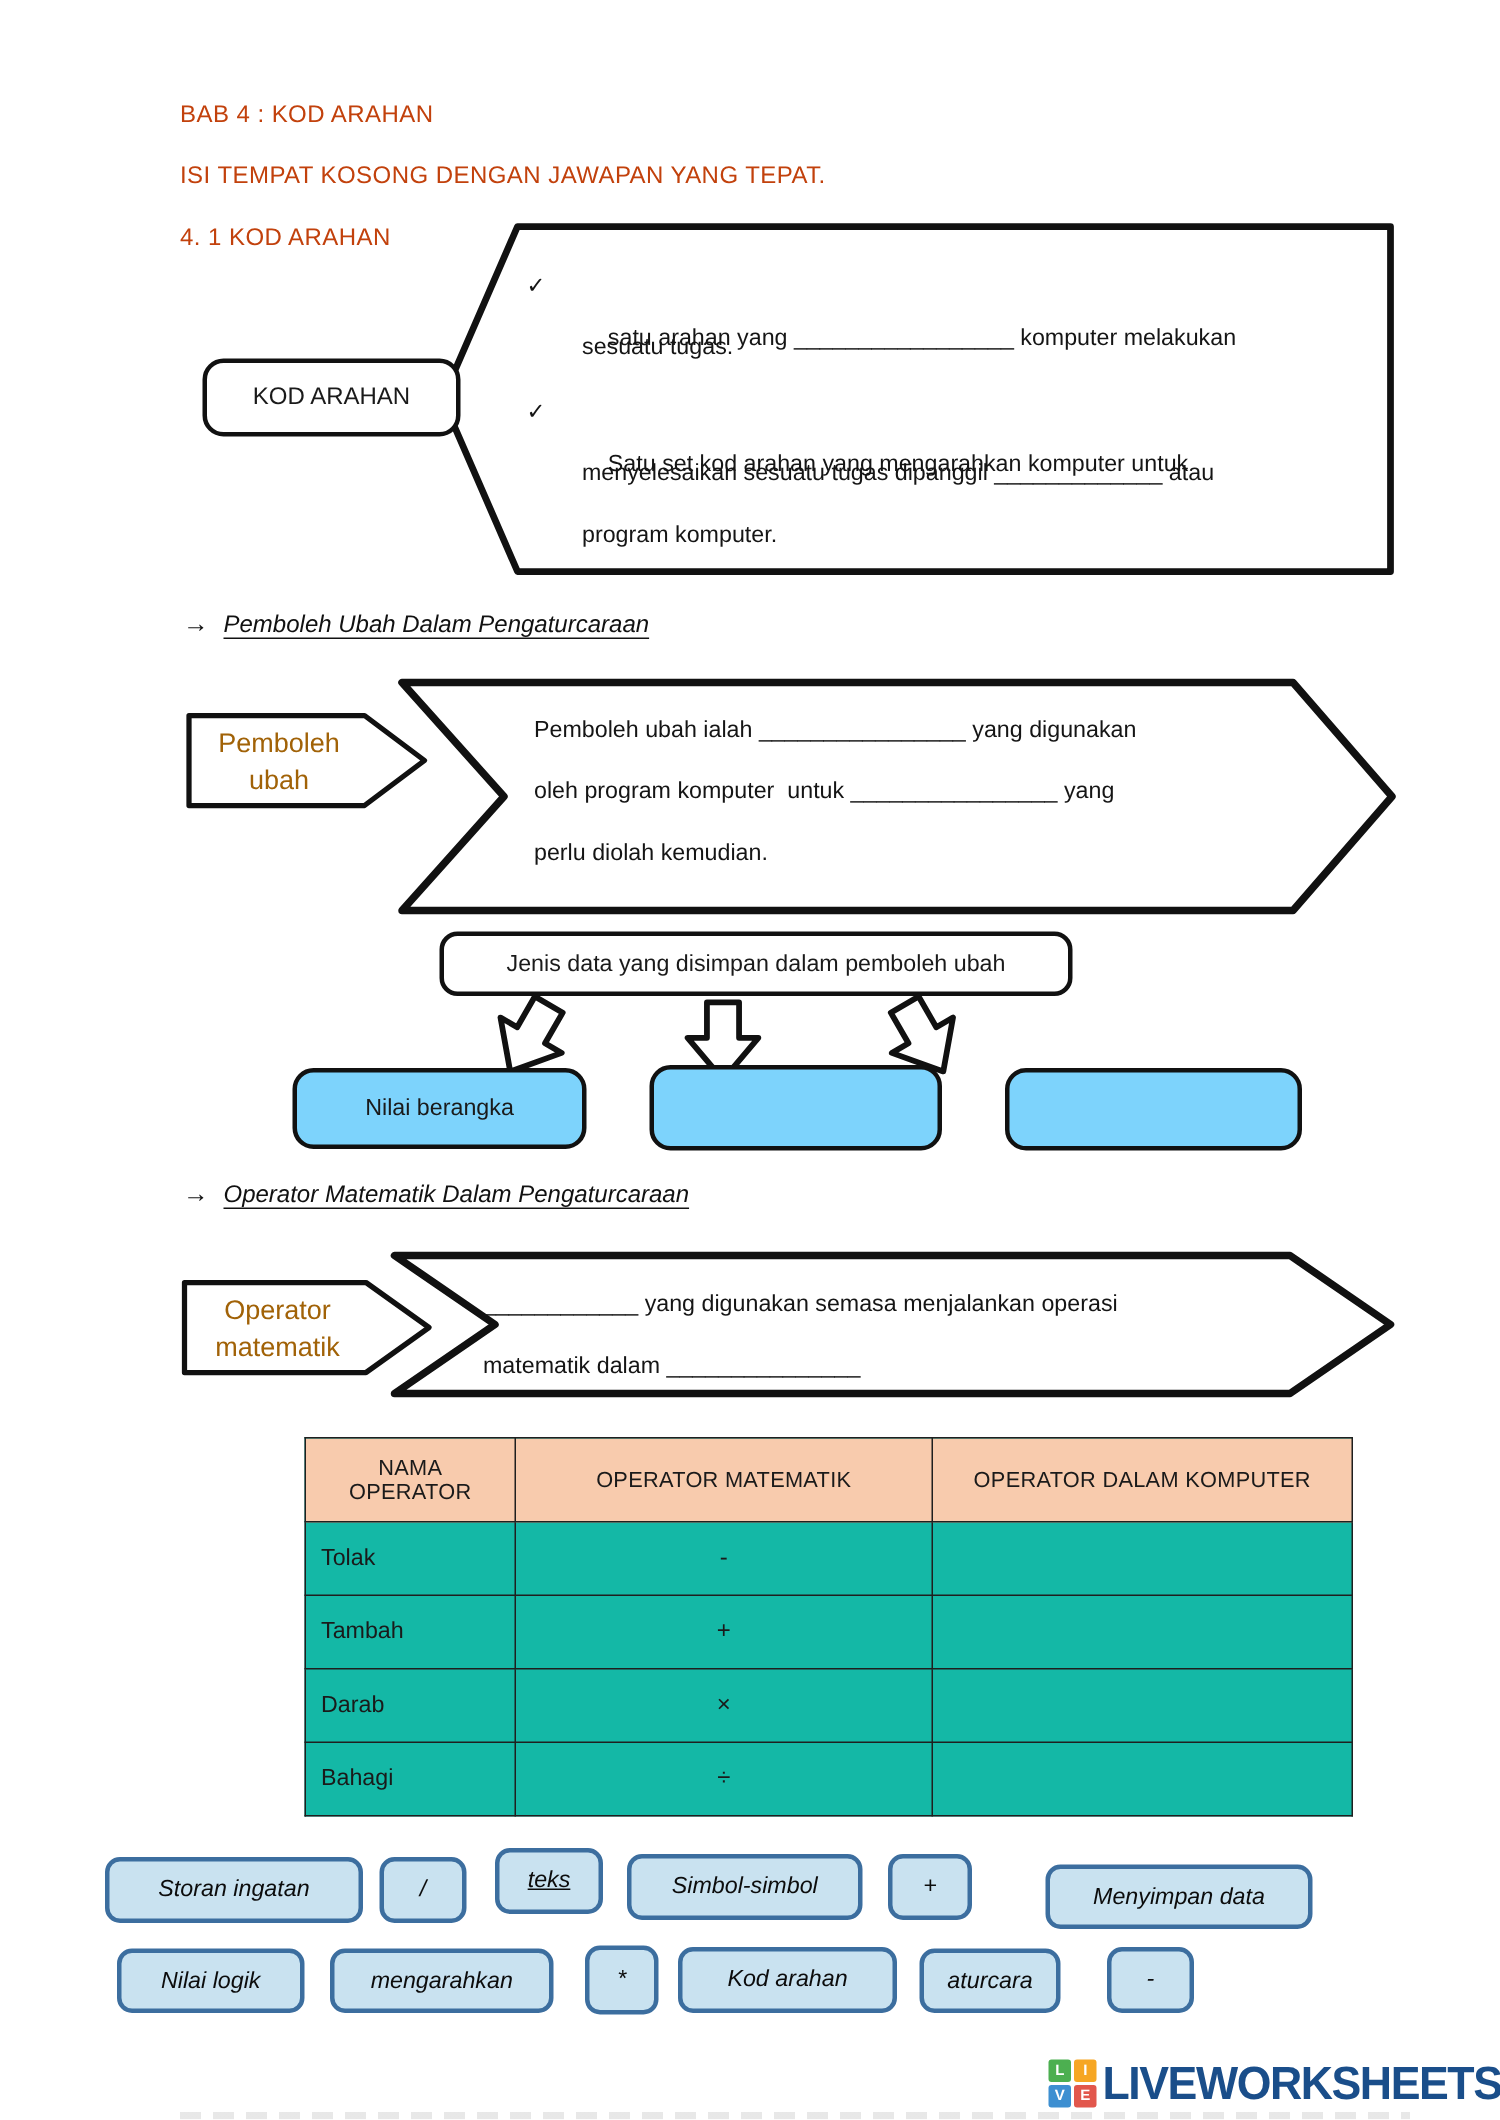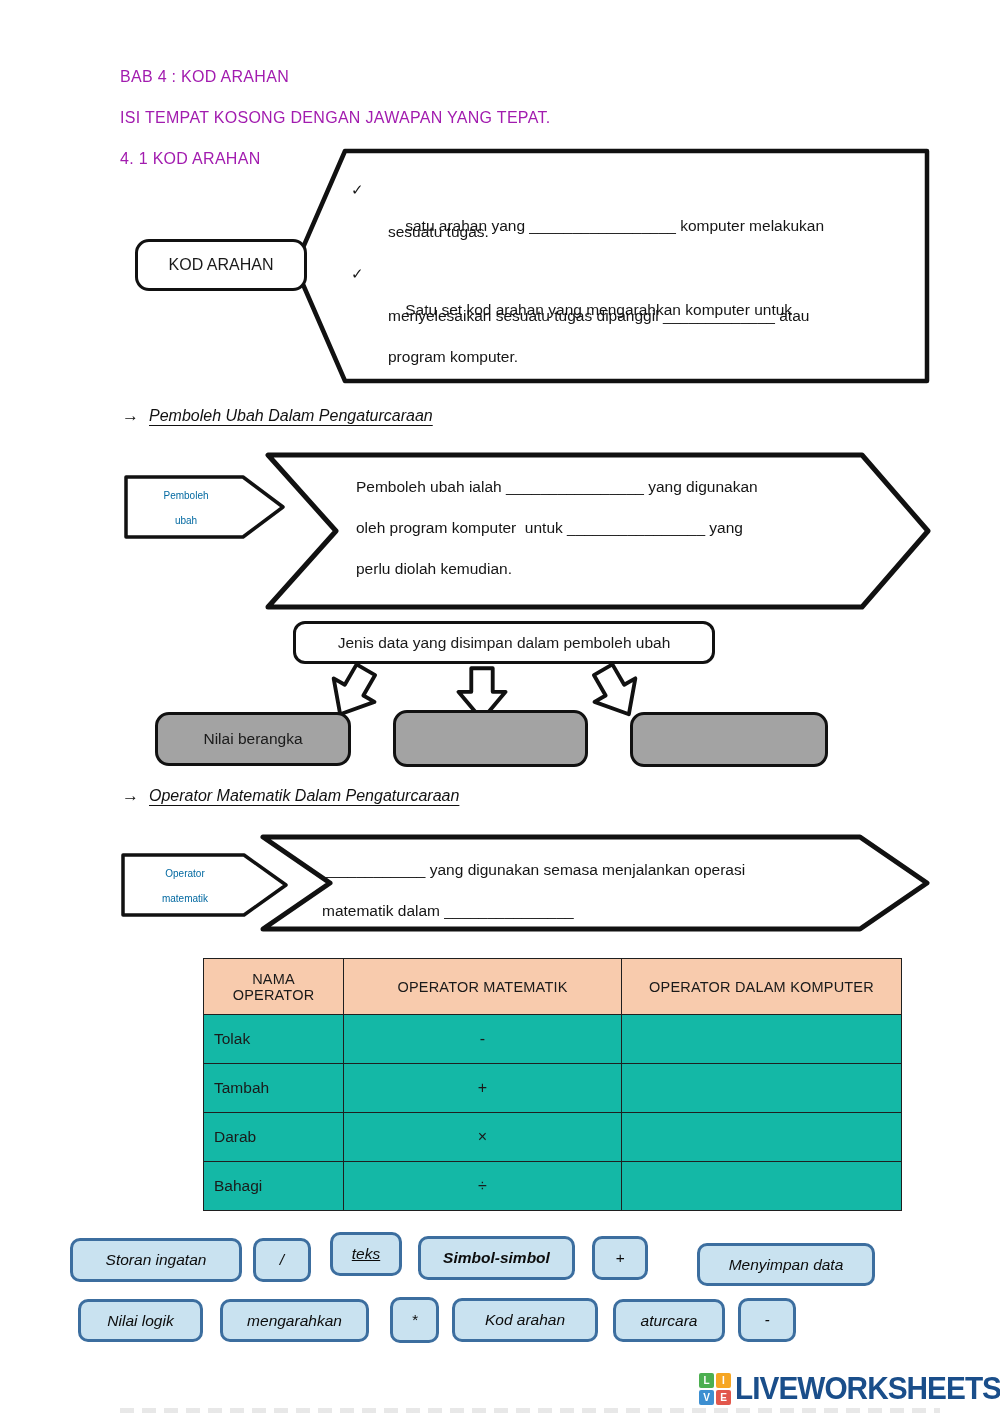--- a/index.html
+++ b/index.html
@@ -9,41 +9,41 @@
     --logo-blue:#1A4E8A;
     --logo-l:#4CAF50; --logo-i:#F6A623; --logo-v:#3D8FD1; --logo-e:#E2574C;
     --ink:#1a1a1a;
   }
   *{margin:0;padding:0;box-sizing:border-box;}
   html,body{background:#fff;}
   body{font-family:"Liberation Sans",sans-serif;color:var(--ink);}
   .page{position:relative;width:1000px;height:1413px;background:#ffffff;overflow:hidden;}
   .abs{position:absolute;}
 
-  .h-top{font-size:16px;letter-spacing:.3px;color:#a21caf;}
+  .h-top{font-size:16px;letter-spacing:.3px;color:#c2410c;}
 
   
   .sect{font-size:16px;display:flex;gap:10px;align-items:baseline;color:#111;}
   .sect .ar{font-weight:bold;font-size:17px;}
   .sect .tx{text-decoration:underline;text-underline-offset:4px;font-style:italic;}
 
   
   .kod-label{border:3px solid #111;border-radius:14px;display:flex;align-items:center;justify-content:center;
              font-size:16px;background:#fff;}
   .shape{position:absolute;}
   .shape svg{display:block;}
-  .pent-label{position:absolute;text-align:center;font-size:10px;line-height:25px;color:#0369a1;}
+  .pent-label{position:absolute;text-align:center;font-size:18px;line-height:25px;color:#a16207;}
 
   .bline{position:absolute;font-size:15.5px;white-space:pre;color:#151515;}
   .bline .chk{position:absolute;left:-37px;top:0;font-size:15px;}
 
   .jenis-box{border:3.5px solid #111;border-radius:12px;display:flex;align-items:center;justify-content:center;
              font-size:15.5px;background:#fff;}
   .ans-box{border:3.5px solid #111;border-radius:14px;display:flex;align-items:center;justify-content:center;
-           font-size:15.5px;background:#a3a3a3;}
+           font-size:15.5px;background:#7dd3fc;margin-left:40px;}
 
   
   table.op{border-collapse:collapse;table-layout:fixed;width:698px;background:#14b8a6;}
   table.op th,table.op td{border:1.6px solid #1f1f1f;}
   table.op th{background:var(--table-header-bg);font-weight:normal;font-size:14.5px;height:56px;
               text-align:center;letter-spacing:.2px;padding:2px 8px;}
   table.op td{height:49px;font-size:15.5px;padding:0 10px;}
   table.op td.sym{text-align:center;font-size:16px;}
   table.op col.c1{width:140px;} table.op col.c2{width:278px;} table.op col.c3{width:280px;}
 
@@ -194,28 +194,28 @@
         <td>Bahagi</td>
         <td class="sym">÷</td>
         <td></td>
       </tr>
     </tbody>
   </table>
 
   <div class="tile" style="left:70px;top:1238px;width:172px;height:44px;">Storan ingatan</div>
   <div class="tile" style="left:253px;top:1238px;width:58px;height:44px;">/</div>
   <div class="tile" style="left:330px;top:1232px;width:72px;height:44px;text-decoration:underline;">teks</div>
-  <div class="tile" style="left:418px;top:1236px;width:157px;height:44px;font-weight:bold;">Simbol-simbol</div>
+  <div class="tile" style="left:418px;top:1236px;width:157px;height:44px;">Simbol-simbol</div>
   <div class="tile" style="left:592px;top:1236px;width:56px;height:44px;">+</div>
   <div class="tile" style="left:697px;top:1243px;width:178px;height:43px;">Menyimpan data</div>
   <div class="tile" style="left:78px;top:1299px;width:125px;height:43px;">Nilai logik</div>
   <div class="tile" style="left:220px;top:1299px;width:149px;height:43px;">mengarahkan</div>
   <div class="tile" style="left:390px;top:1297px;width:49px;height:46px;">*</div>
   <div class="tile" style="left:452px;top:1298px;width:146px;height:44px;">Kod arahan</div>
-  <div class="tile" style="left:613px;top:1299px;width:112px;height:43px;">aturcara</div>
+  <div class="tile" style="left:613px;top:1299px;width:94px;height:43px;">aturcara</div>
   <div class="tile" style="left:738px;top:1298px;width:58px;height:44px;">-</div>
 
   <div class="logo" style="left:699px;top:1371px;">
     <div class="logo-grid">
       <span class="lt0">L</span>
       <span class="lt1">I</span>
       <span class="lt2">V</span>
       <span class="lt3">E</span>
     </div>
     <div class="logo-text">LIVEWORKSHEETS</div>

